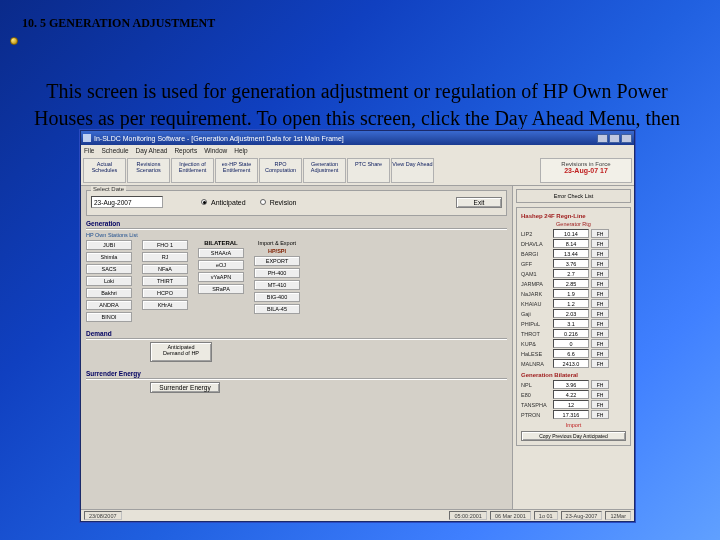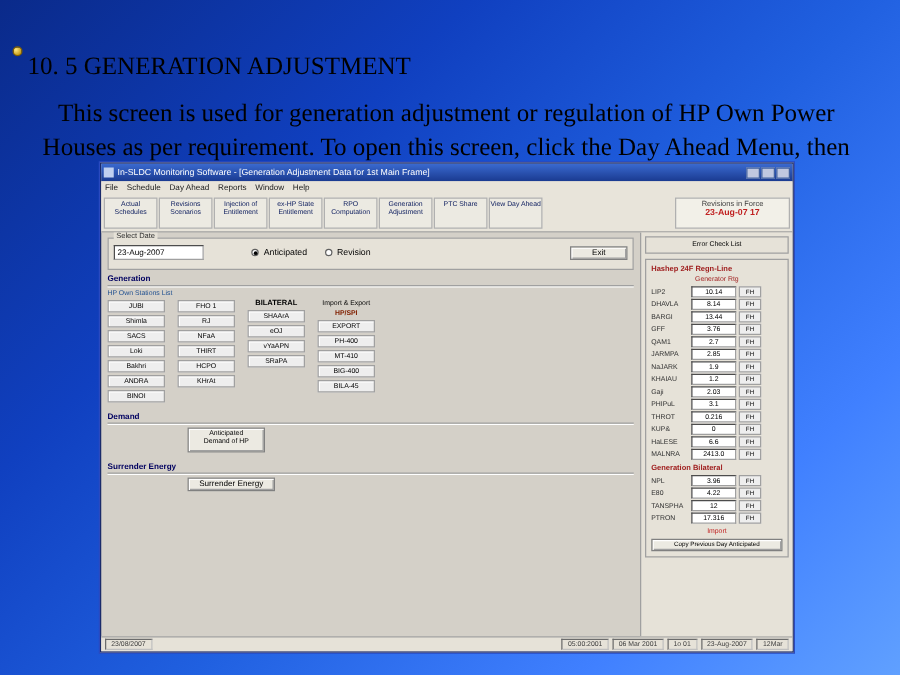--- a/index.html
+++ b/index.html
@@ -15,23 +15,23 @@
     top: 37px;
     width: 8px;
     height: 8px;
     border-radius: 50%;
     background: radial-gradient(circle at 30% 30%, #ffe880, #c8a020 70%);
     border: 1px solid #806000;
   }
   .heading {
     position: absolute;
     left: 22px;
-    top: 42px;
-    font-weight: normal;
-    font-size: 20px;
+    top: 16px;
+    font-weight: bold;
+    font-size: 12px;
     color: #000;
   }
   .body-text {
     position: absolute;
     left: 22px;
     top: 78px;
     width: 670px;
     font-size: 20px;
     line-height: 1.35;
     color: #000;

